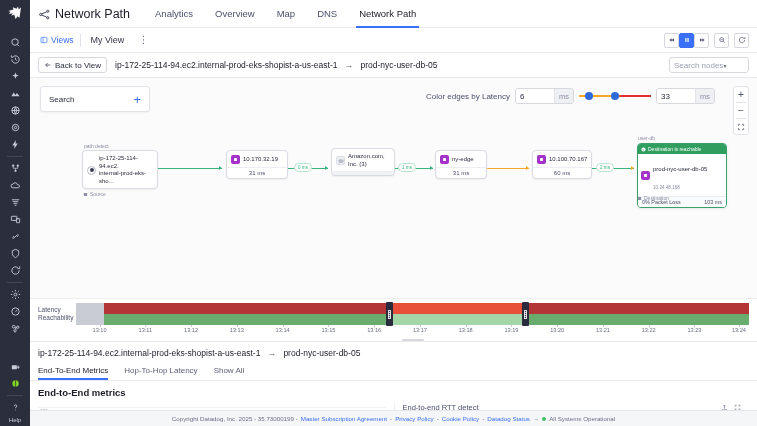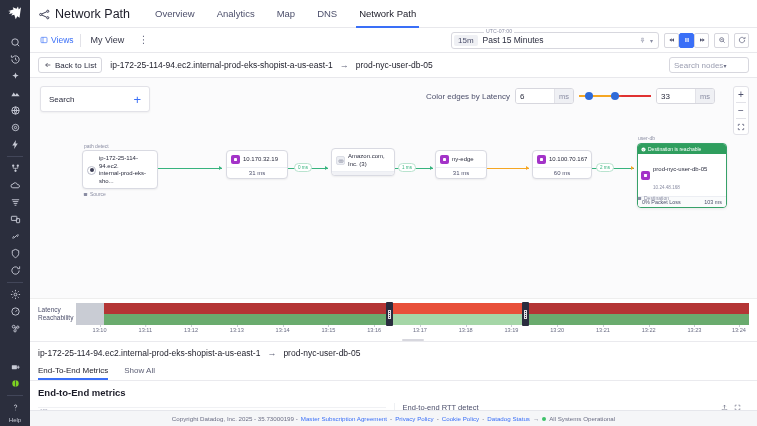--- a/index.html
+++ b/index.html
@@ -456,52 +456,40 @@
         <span class="brand-icon">
           <svg viewBox="0 0 24 24" fill="none" stroke="currentColor" stroke-width="1.8">
               <circle cx="5" cy="12" r="2"></circle>
               <circle cx="18" cy="6" r="2"></circle>
               <circle cx="18" cy="18" r="2"></circle>
               <path d="M7 11l9-4M7 13l9 4"></path>
             </svg>
         </span>
         <span class="brand-title">Network Path</span>
       </div>
+      <div class="nav-item">Analytics</div>
       <div class="nav-item">Overview</div>
-      <div class="nav-item">Analytics</div>
       <div class="nav-item">Map</div>
       <div class="nav-item">DNS</div>
       <div class="nav-item active">Network Path</div>
     </div>
 
     <div class="viewsrow">
       <div class="views-btn">
         <svg viewBox="0 0 24 24" fill="none" stroke="currentColor" stroke-width="2">
             <rect x="3" y="4" width="18" height="16" rx="2"></rect>
             <path d="M9 4v16"></path>
           </svg>
         <span>Views</span>
       </div>
       <div class="vdiv"></div>
       <div class="myview">My View</div>
       <div class="kebab">⋮</div>
       <div class="vr-spacer"></div>
 
-      <div class="timepicker">
-        <span class="tz-label">UTC-07:00</span>
-        <span class="tp-chip">15m</span>
-        <span class="tp-text">Past 15 Minutes</span>
-        <span class="tp-ico">
-            <svg viewBox="0 0 24 24" fill="none" stroke="currentColor" stroke-width="2">
-              <path d="M9 4h6l-1 6 3 3H7l3-3z"></path>
-              <path d="M12 13v7"></path>
-            </svg>
-          </span>
-        <span class="tp-caret">▾</span>
-      </div>
       <div class="playgrp">
         <div class="pbtn pill">
             <svg viewBox="0 0 24 24" fill="currentColor">
               <path d="M11 12l7-5v10zM4 12l7-5v10z"></path>
             </svg>
           </div>
         <div class="pbtn pill sel">
             <svg viewBox="0 0 24 24" fill="currentColor">
               <rect x="7" y="6" width="3.5" height="12"></rect>
               <rect x="13.5" y="6" width="3.5" height="12"></rect>
@@ -525,21 +513,21 @@
             </svg>
           </div>
       </div>
     </div>
 
     <div class="crumbrow">
       <div class="backbtn">
         <svg viewBox="0 0 24 24" width="8" height="8" fill="none" stroke="currentColor" stroke-width="2">
             <path d="M19 12H5M11 6l-6 6 6 6"></path>
           </svg>
-        <span>Back to List</span>
+        <span>Back to View</span>
       </div>
       <div class="crumb-path">
         <span>ip-172-25-114-94.ec2.internal-prod-eks-shopist-a-us-east-1</span>
         <span class="crumb-arrow">→</span>
         <span>prod-nyc-user-db-05</span>
       </div>
       <div class="cr-spacer"></div>
       <div class="searchnodes">
         <span>Search nodes</span>
         <span class="cv">▾</span>
@@ -756,20 +744,21 @@
     </div>
 
     <div class="detail">
       <div class="detail-crumb">
         <span>ip-172-25-114-94.ec2.internal-prod-eks-shopist-a-us-east-1</span>
         <span class="crumb-arrow">→</span>
         <span>prod-nyc-user-db-05</span>
       </div>
       <div class="tabs">
         <div class="tab active">End-To-End Metrics</div>
+        <div class="tab">Hop-To-Hop Latency</div>
         <div class="tab">Show All</div>
       </div>
       <div class="metrics">
         <div class="metrics-title">End-to-End metrics</div>
         <div class="mrow">
           <div class="mcell">
             <div class="mplot">
                 <span>100</span>
               </div>
           </div>

